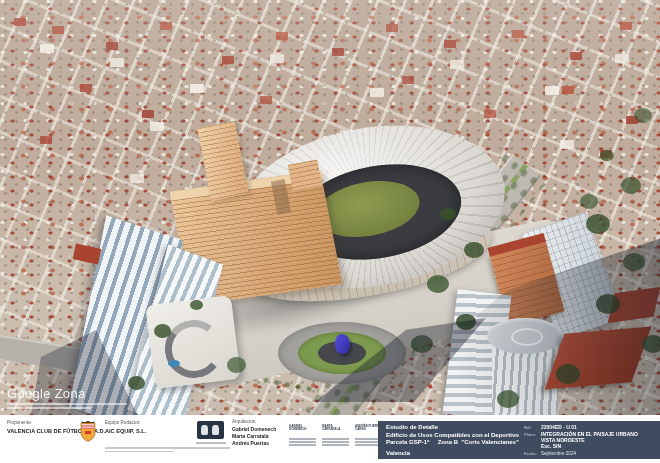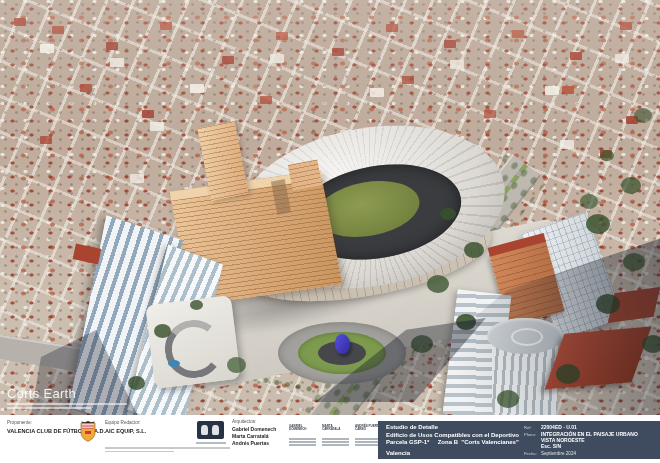--- a/index.html
+++ b/index.html
@@ -259,21 +259,21 @@
 
     <div class="trees-a"></div>
     <div class="trees-b"></div>
     <div class="trees-c"></div>
 
     <div class="shadow-rb"></div>
     <div class="shadow-se"></div>
     <div class="shadow-sw"></div>
 
     <div class="haze"></div>
-    <div class="gearth">Corts Earth</div>
+    <div class="gearth">Google Zona</div>
     <div class="attrib">
         <div></div>
         <div></div>
       </div>
   </div>
 
   <div class="titlebar">
     <div class="lbl tb-prop-lbl">Proponente:</div>
     <div class="val-b tb-prop-val">VALENCIA CLUB DE FÚTBOL, S.A.D.</div>
 

